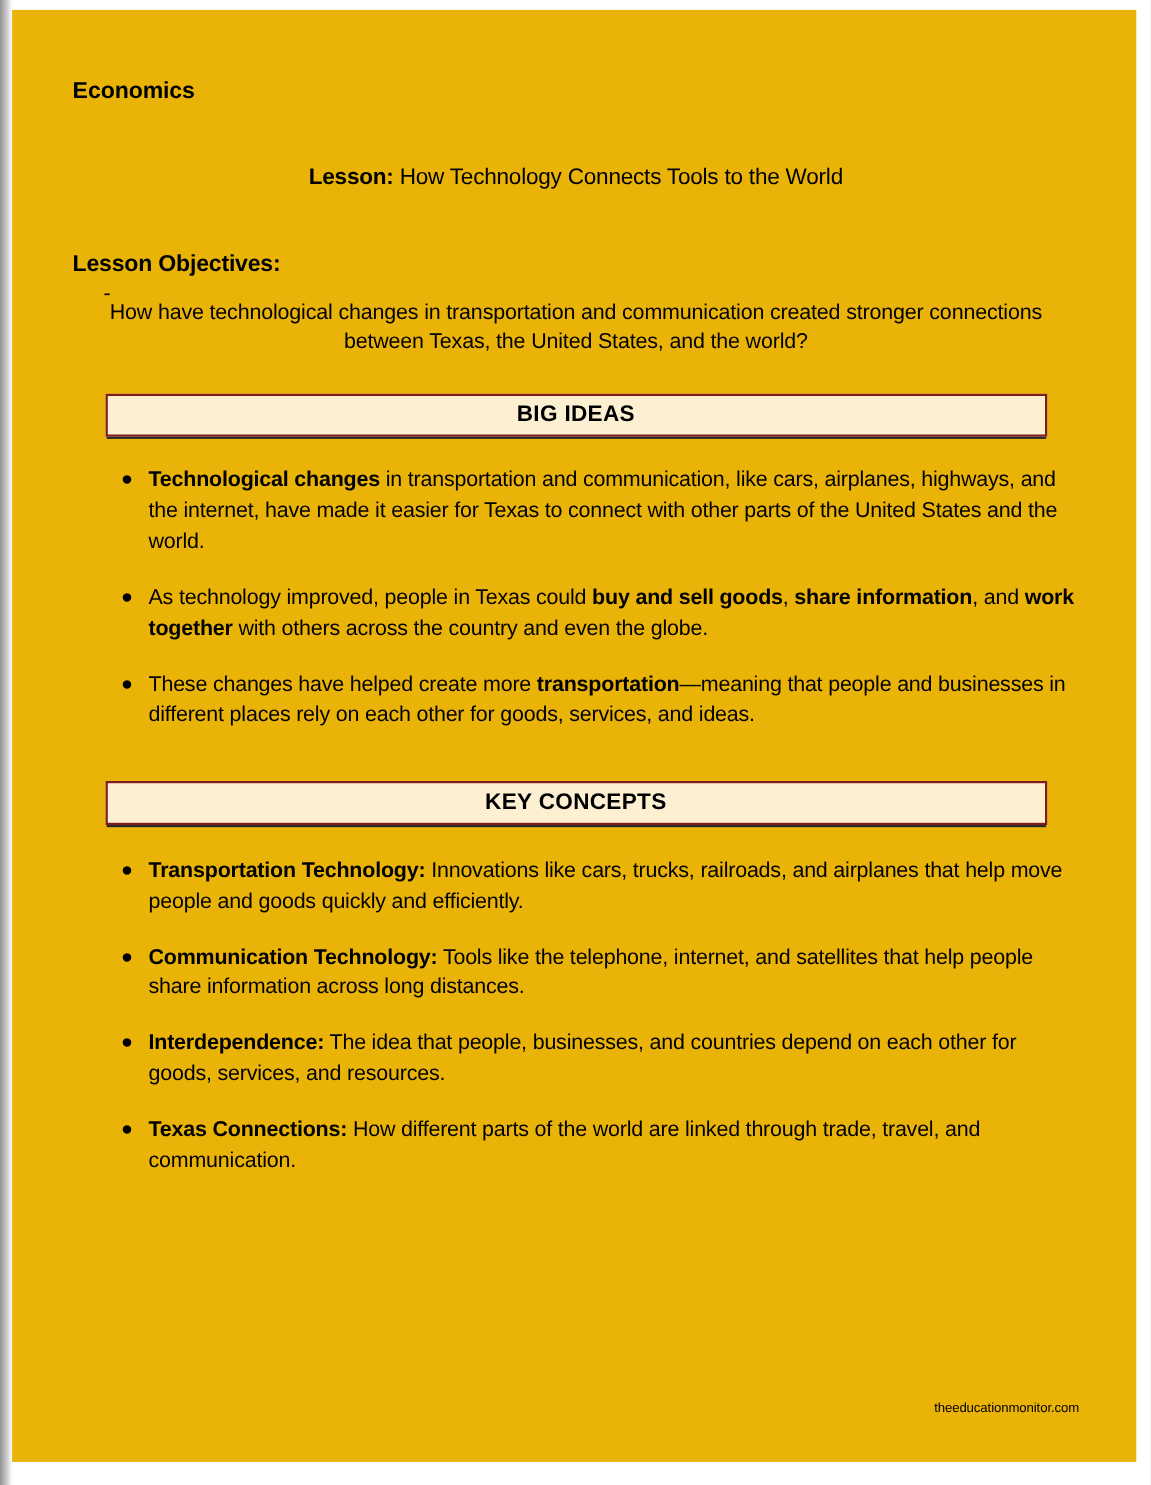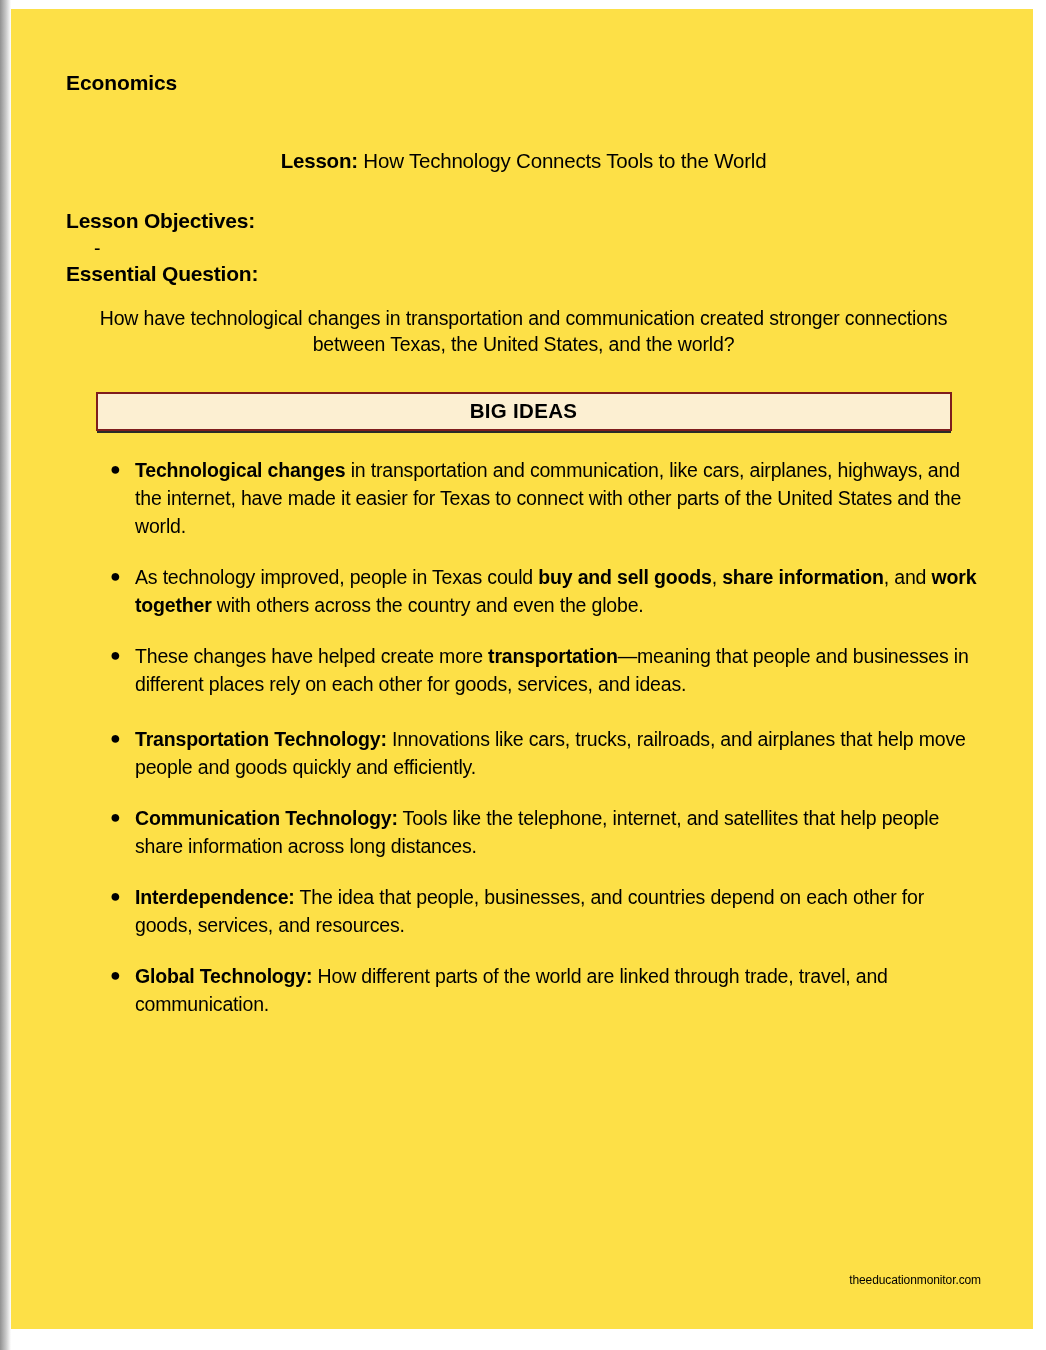--- a/index.html
+++ b/index.html
@@ -29,21 +29,21 @@
     background:
       linear-gradient(to right, #919191 0px, #c9c9c9 6px, #ffffff 11px),
       #ffffff;
   }
   .page {
     position: absolute;
     left: 11px;
     top: 9px;
     width: 1022px;
     height: 1320px;
-    background: #fde047;
+    background: #eab308;
     box-sizing: border-box;
     padding: 0;
     overflow: hidden;
   }
   .page-inner {
     position: relative;
     width: 100%;
     height: 100%;
     padding: 0 52px 0 55px;
     box-sizing: border-box;
@@ -64,21 +64,21 @@
     margin-top: 54px;
     line-height: 1.25;
     letter-spacing: -0.2px;
   }
   .lesson-line .lbl { font-weight: bold; }
 
   .section-head {
     font-size: 21px;
     font-weight: bold;
     letter-spacing: -0.2px;
-    margin-top: 34px;
+    margin-top: 53px;
     line-height: 1.2;
   }
 
   .lead-line {
     font-size: 19.5px;
     line-height: 1.3;
     margin-top: 3px;
     letter-spacing: -0.15px;
   }
 
@@ -184,21 +184,20 @@
 
       <div class="section-head">Lesson Objectives:</div>
 
 
       <ul class="objective-list">
         <li class="objective-item">
           <span class="dash">-</span>
         </li>
       </ul>
 
-      <div class="eq-head">Essential Question:</div>
 
       <div class="eq-body">How have technological changes in transportation and communication created stronger connections between Texas, the United States, and the world?</div>
 
       <div class="banner">
         <div class="banner-text">BIG IDEAS</div>
       </div>
 
       <ul class="bullet-list big-ideas">
         <li class="bullet-item">
           <span class="dot">●</span>
@@ -207,37 +206,40 @@
         <li class="bullet-item">
           <span class="dot">●</span>
           <span>As technology improved, people in Texas could </span><b>buy and sell goods</b><span>, </span><b>share information</b><span>, and </span><b>work together</b><span> with others across the country and even the globe.</span>
         </li>
         <li class="bullet-item">
           <span class="dot">●</span>
           <span>These changes have helped create more </span><b>transportation</b><span>—meaning that people and businesses in different places rely on each other for goods, services, and ideas.</span>
         </li>
       </ul>
 
+      <div class="banner" style="margin-top:46px;">
+        <div class="banner-text">KEY CONCEPTS</div>
+      </div>
 
       <ul class="bullet-list key-concepts">
         <li class="bullet-item">
           <span class="dot">●</span>
           <b>Transportation Technology:</b><span> Innovations like cars, trucks, railroads, and airplanes that help move people and goods quickly and efficiently.</span>
         </li>
         <li class="bullet-item">
           <span class="dot">●</span>
           <b>Communication Technology:</b><span> Tools like the telephone, internet, and satellites that help people share information across long distances.</span>
         </li>
         <li class="bullet-item">
           <span class="dot">●</span>
           <b>Interdependence:</b><span> The idea that people, businesses, and countries depend on each other for goods, services, and resources.</span>
         </li>
         <li class="bullet-item">
           <span class="dot">●</span>
-          <b>Global Technology:</b><span> How different parts of the world are linked through trade, travel, and communication.</span>
+          <b>Texas Connections:</b><span> How different parts of the world are linked through trade, travel, and communication.</span>
         </li>
       </ul>
 
       <div class="footer">theeducationmonitor.com</div>
 
     </div>
   </div>
 </div>
 
 </body></html>

